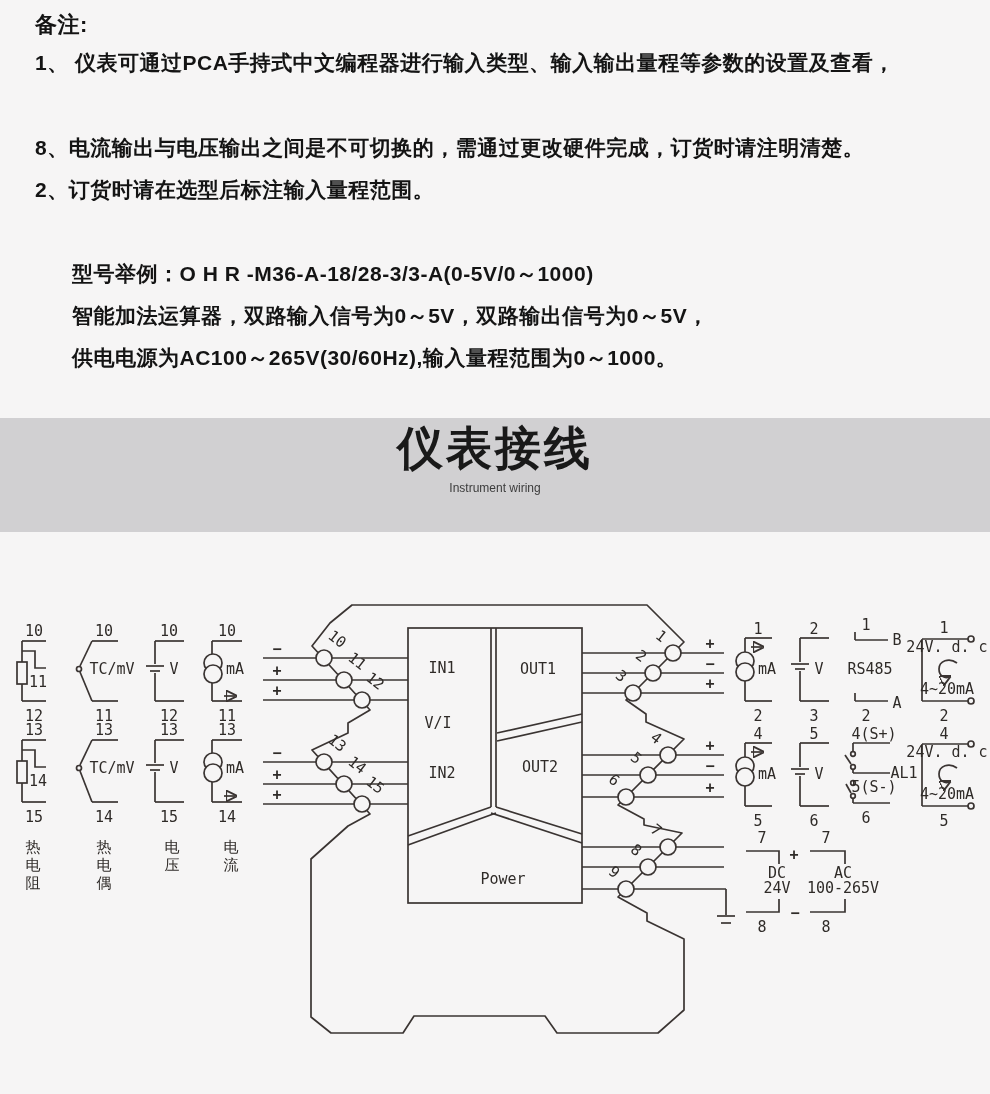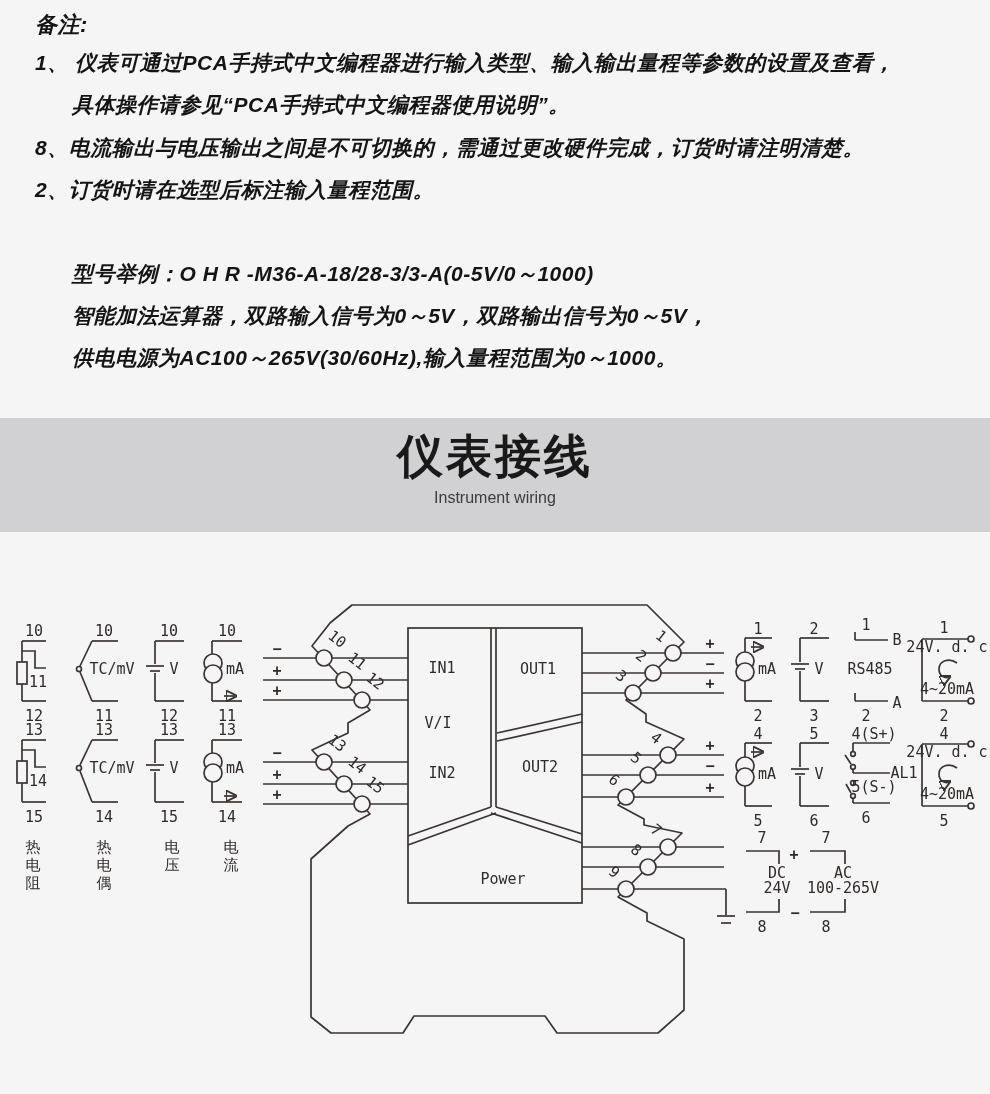--- a/index.html
+++ b/index.html
@@ -1,35 +1,35 @@
 <!DOCTYPE html>
 <html><head>
 <meta charset="utf-8">
 <style>
   html,body{margin:0;padding:0;}
   .page{position:relative;width:990px;height:1094px;background:#f6f5f5;
         font-family:"Liberation Sans",sans-serif;overflow:hidden;}
   
-  .notes{position:absolute;left:0;top:0;width:990px;height:418px;font-style:italic;}
+  .notes{position:absolute;left:0;top:0;width:990px;height:418px;}
   .nline{position:absolute;font-size:21px;font-weight:700;color:#141414;
          white-space:nowrap;letter-spacing:0.5px;}
   .n-head{left:35px;top:10px;font-size:22px;}
   .n-l1 {left:35px;top:49px;}
   .n-l1b{left:72px;top:91px;}
   .n-l2 {left:35px;top:134px;}
   .n-l3 {left:35px;top:176px;}
   .n-l4 {left:35px;top:218px;}
   .n-l4b{left:72px;top:260px;}
   .n-l4c{left:72px;top:302px;}
   .n-l4d{left:72px;top:344px;}
   
   .banner{position:absolute;left:0;top:418px;width:990px;height:114px;
           background:#d1d0d2;text-align:center;}
-  .banner-title{margin-top:8px;font-size:46px;font-weight:700;color:#191919;letter-spacing:3px;}
-  .banner-sub{font-size:16px;color:#3c3c3c;margin-top:1px;}
+  .banner-title{font-size:46px;font-weight:700;color:#191919;letter-spacing:3px;}
+  .banner-sub{font-size:12px;color:#3c3c3c;margin-top:1px;}
   
   .diagram{position:absolute;left:0;top:540px;}
   .diagram line,.diagram path,.diagram polyline,.diagram rect{
       stroke:#3a3432;stroke-width:1.7;fill:none;}
   .diagram circle{stroke:#3a3432;stroke-width:1.7;fill:#f6f5f5;}
   .diagram text{font-family:"DejaVu Sans Mono",monospace;fill:#2f2b28;
       font-size:15px;text-anchor:middle;}
   .thick{stroke-width:3.6;}
   .gbar{stroke-width:2.4;}
   .mod{font-size:19px;}
@@ -44,21 +44,20 @@
   .cjk{font-family:"Liberation Sans",sans-serif;font-size:16px;}
 </style>
 </head>
 <body>
 
 <div class="page">
 
   <section class="notes">
     <div class="nline n-head">备注:</div>
     <div class="nline n-l1">1、 仪表可通过PCA手持式中文编程器进行输入类型、输入输出量程等参数的设置及查看，</div>
-    <div class="nline n-l1b">具体操作请参见“PCA手持式中文编程器使用说明”。</div>
     <div class="nline n-l2">8、电流输出与电压输出之间是不可切换的，需通过更改硬件完成，订货时请注明清楚。</div>
     <div class="nline n-l3">2、订货时请在选型后标注输入量程范围。</div>
     <div class="nline n-l4b">型号举例：O H R -M36-A-18/28-3/3-A(0-5V/0～1000)</div>
     <div class="nline n-l4c">智能加法运算器，双路输入信号为0～5V，双路输出信号为0～5V，</div>
     <div class="nline n-l4d">供电电源为AC100～265V(30/60Hz),输入量程范围为0～1000。</div>
   </section>
 
   <section class="banner">
     <div class="banner-title">仪表接线</div>
     <div class="banner-sub">Instrument wiring</div>

